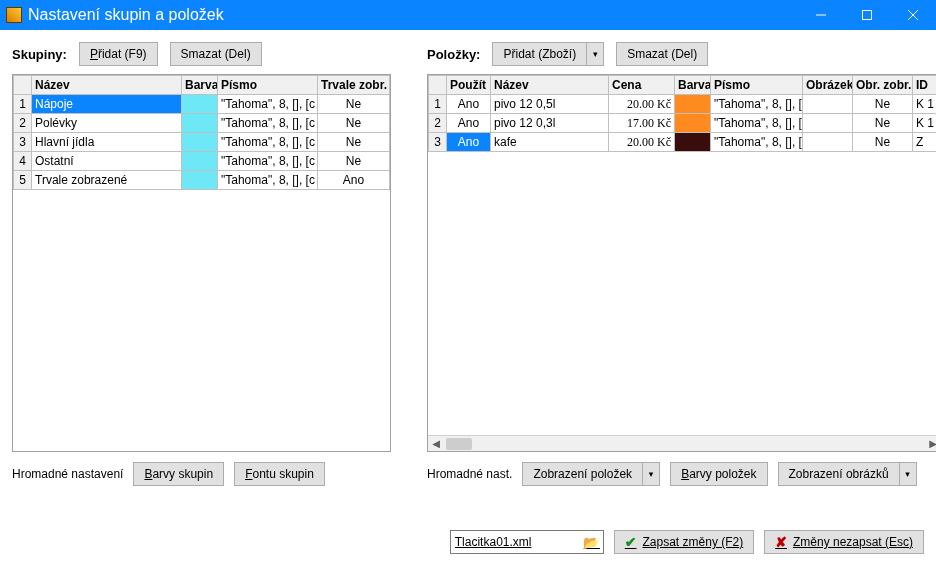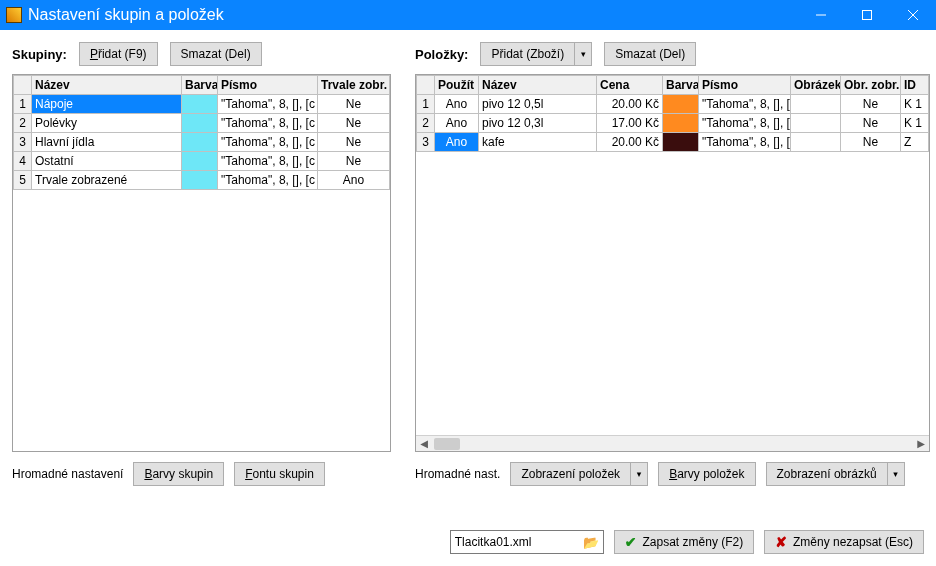--- a/index.html
+++ b/index.html
@@ -36,21 +36,21 @@
   .win-buttons { display: flex; height: 100%; }
   .win-btn {
     width: 46px; height: 100%;
     display: flex; align-items: center; justify-content: center;
     color: #fff; font-size: 14px; cursor: default;
   }
   .content {
     flex: 1;
     padding: 12px 12px 12px 12px;
     display: flex;
-    gap: 24px;
+    gap: 36px;
     position: relative;
   }
   .col { display: flex; flex-direction: column; }
   .col-left { width: 400px; }
   .col-right { flex: 1; }
   .section-header {
     display: flex;
     align-items: center;
     gap: 12px;
     margin-bottom: 8px;
@@ -98,21 +98,21 @@
   table.grid th {
     background: #f0f0f0;
     font-weight: bold;
   }
   table.grid td.rowhdr {
     background: #f0f0f0;
     text-align: center;
     width: 18px;
   }
   table.grid td.center { text-align: center; }
-  table.grid td.right { text-align: right; }
+  table.grid td.right { text-align: right; font-family: Liberation Serif, serif; }
   .cell-selected { background: #0a84ff !important; color: #ffffff; }
   .color-swatch { padding:0 !important; }
 
   .hscrollbar {
     position: absolute; left: 0; right: 0; bottom: 0;
     height: 16px; background: #f0f0f0; border-top:1px solid #d0d0d0;
     display:flex; align-items:center;
   }
   .hscrollbar .arrow {
     width:16px; text-align:center; font-size:10px; color:#606060;
@@ -127,20 +127,21 @@
     display:flex; align-items:center; gap:10px;
     margin-top: 10px;
   }
   .bottom-row .lbl { font-size:12px; }
   .flex-spacer { flex:1; }
 
   .footer {
     padding: 6px 12px 12px 12px;
     display:flex; justify-content:flex-end; gap:10px;
     align-items:center;
+    text-decoration:underline;
   }
   .file-box {
     display:inline-flex; align-items:center;
     border:1px solid #7a7a7a; background:#fff;
     height:24px;
   }
   .file-box input {
     border:none; outline:none; padding:2px 4px;
     font-family:inherit; font-size:12px; width:130px;
   }

